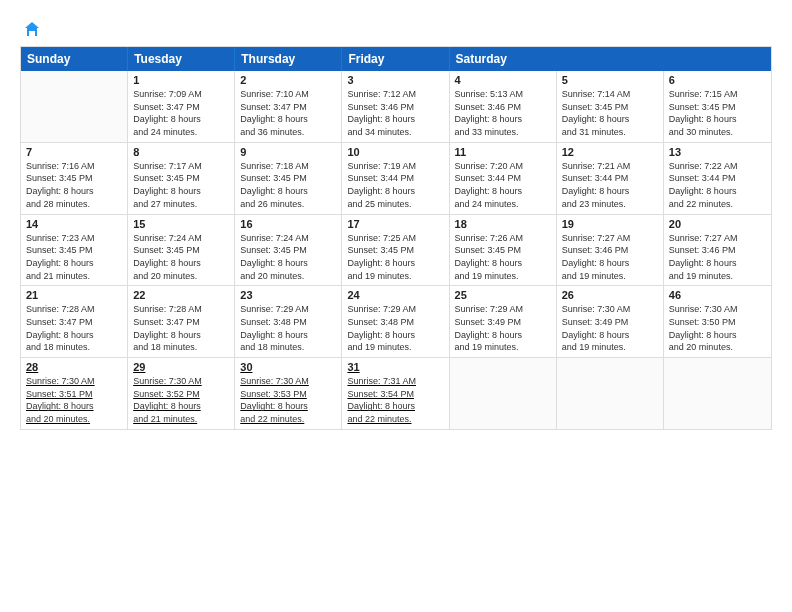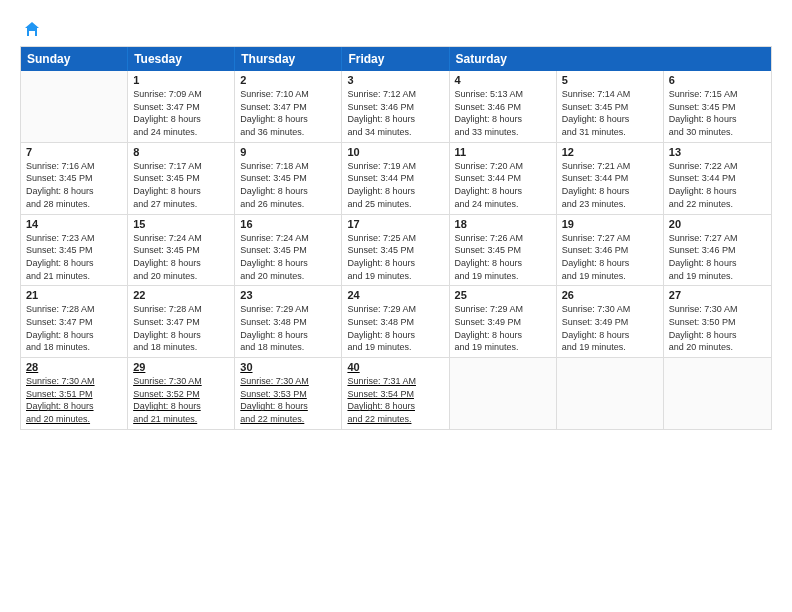--- a/index.html
+++ b/index.html
@@ -317,21 +317,21 @@
             <div class="cell-line">and 19 minutes.</div>
           </div>
           <div class="cal-cell">
             <div class="day-num">26</div>
             <div class="cell-line">Sunrise: 7:30 AM</div>
             <div class="cell-line">Sunset: 3:49 PM</div>
             <div class="cell-line">Daylight: 8 hours</div>
             <div class="cell-line">and 19 minutes.</div>
           </div>
           <div class="cal-cell">
-            <div class="day-num">27</div>
+            <div class="day-num">46</div>
             <div class="cell-line">Sunrise: 7:30 AM</div>
             <div class="cell-line">Sunset: 3:50 PM</div>
             <div class="cell-line">Daylight: 8 hours</div>
             <div class="cell-line">and 20 minutes.</div>
           </div>
         </div>
         <div class="cal-row">
           <div class="cal-cell">
             <div class="day-num">28</div>
             <div class="cell-line">Sunrise: 7:30 AM</div>
@@ -347,21 +347,21 @@
             <div class="cell-line">and 21 minutes.</div>
           </div>
           <div class="cal-cell">
             <div class="day-num">30</div>
             <div class="cell-line">Sunrise: 7:30 AM</div>
             <div class="cell-line">Sunset: 3:53 PM</div>
             <div class="cell-line">Daylight: 8 hours</div>
             <div class="cell-line">and 22 minutes.</div>
           </div>
           <div class="cal-cell">
-            <div class="day-num">40</div>
+            <div class="day-num">31</div>
             <div class="cell-line">Sunrise: 7:31 AM</div>
             <div class="cell-line">Sunset: 3:54 PM</div>
             <div class="cell-line">Daylight: 8 hours</div>
             <div class="cell-line">and 22 minutes.</div>
           </div>
           <div class="cal-cell empty"></div>
           <div class="cal-cell empty"></div>
           <div class="cal-cell empty"></div>
         </div>
       </div>

